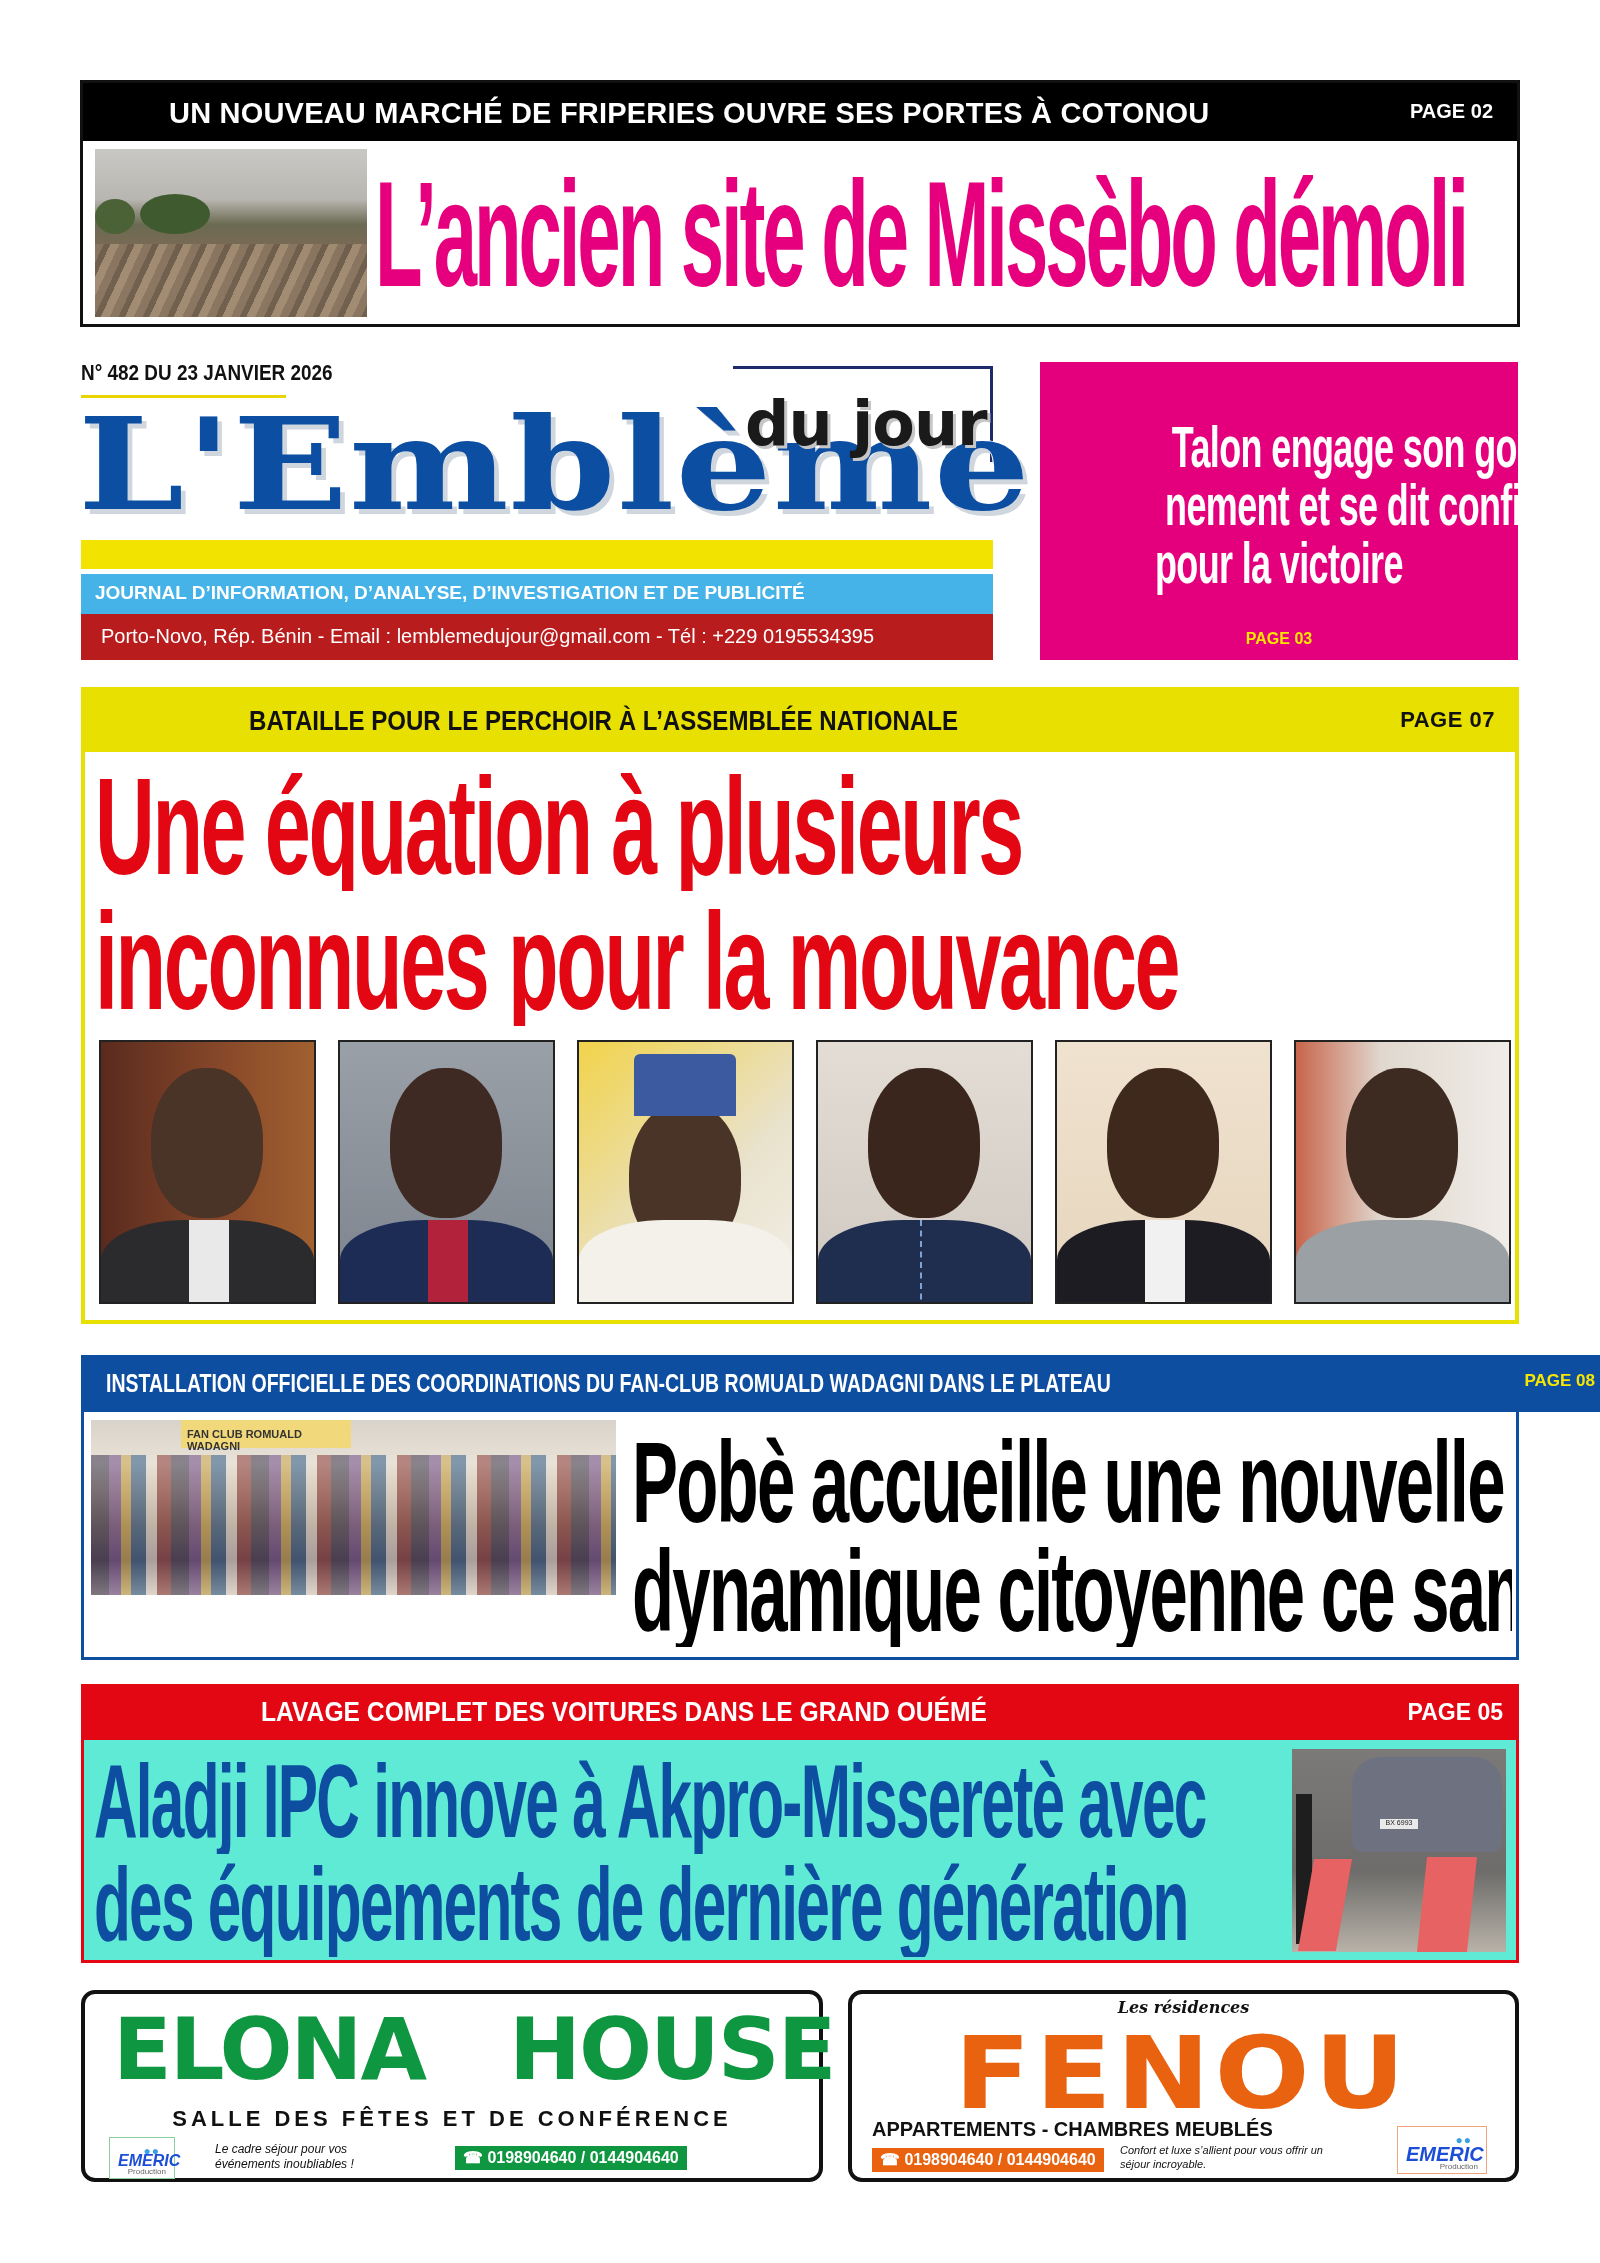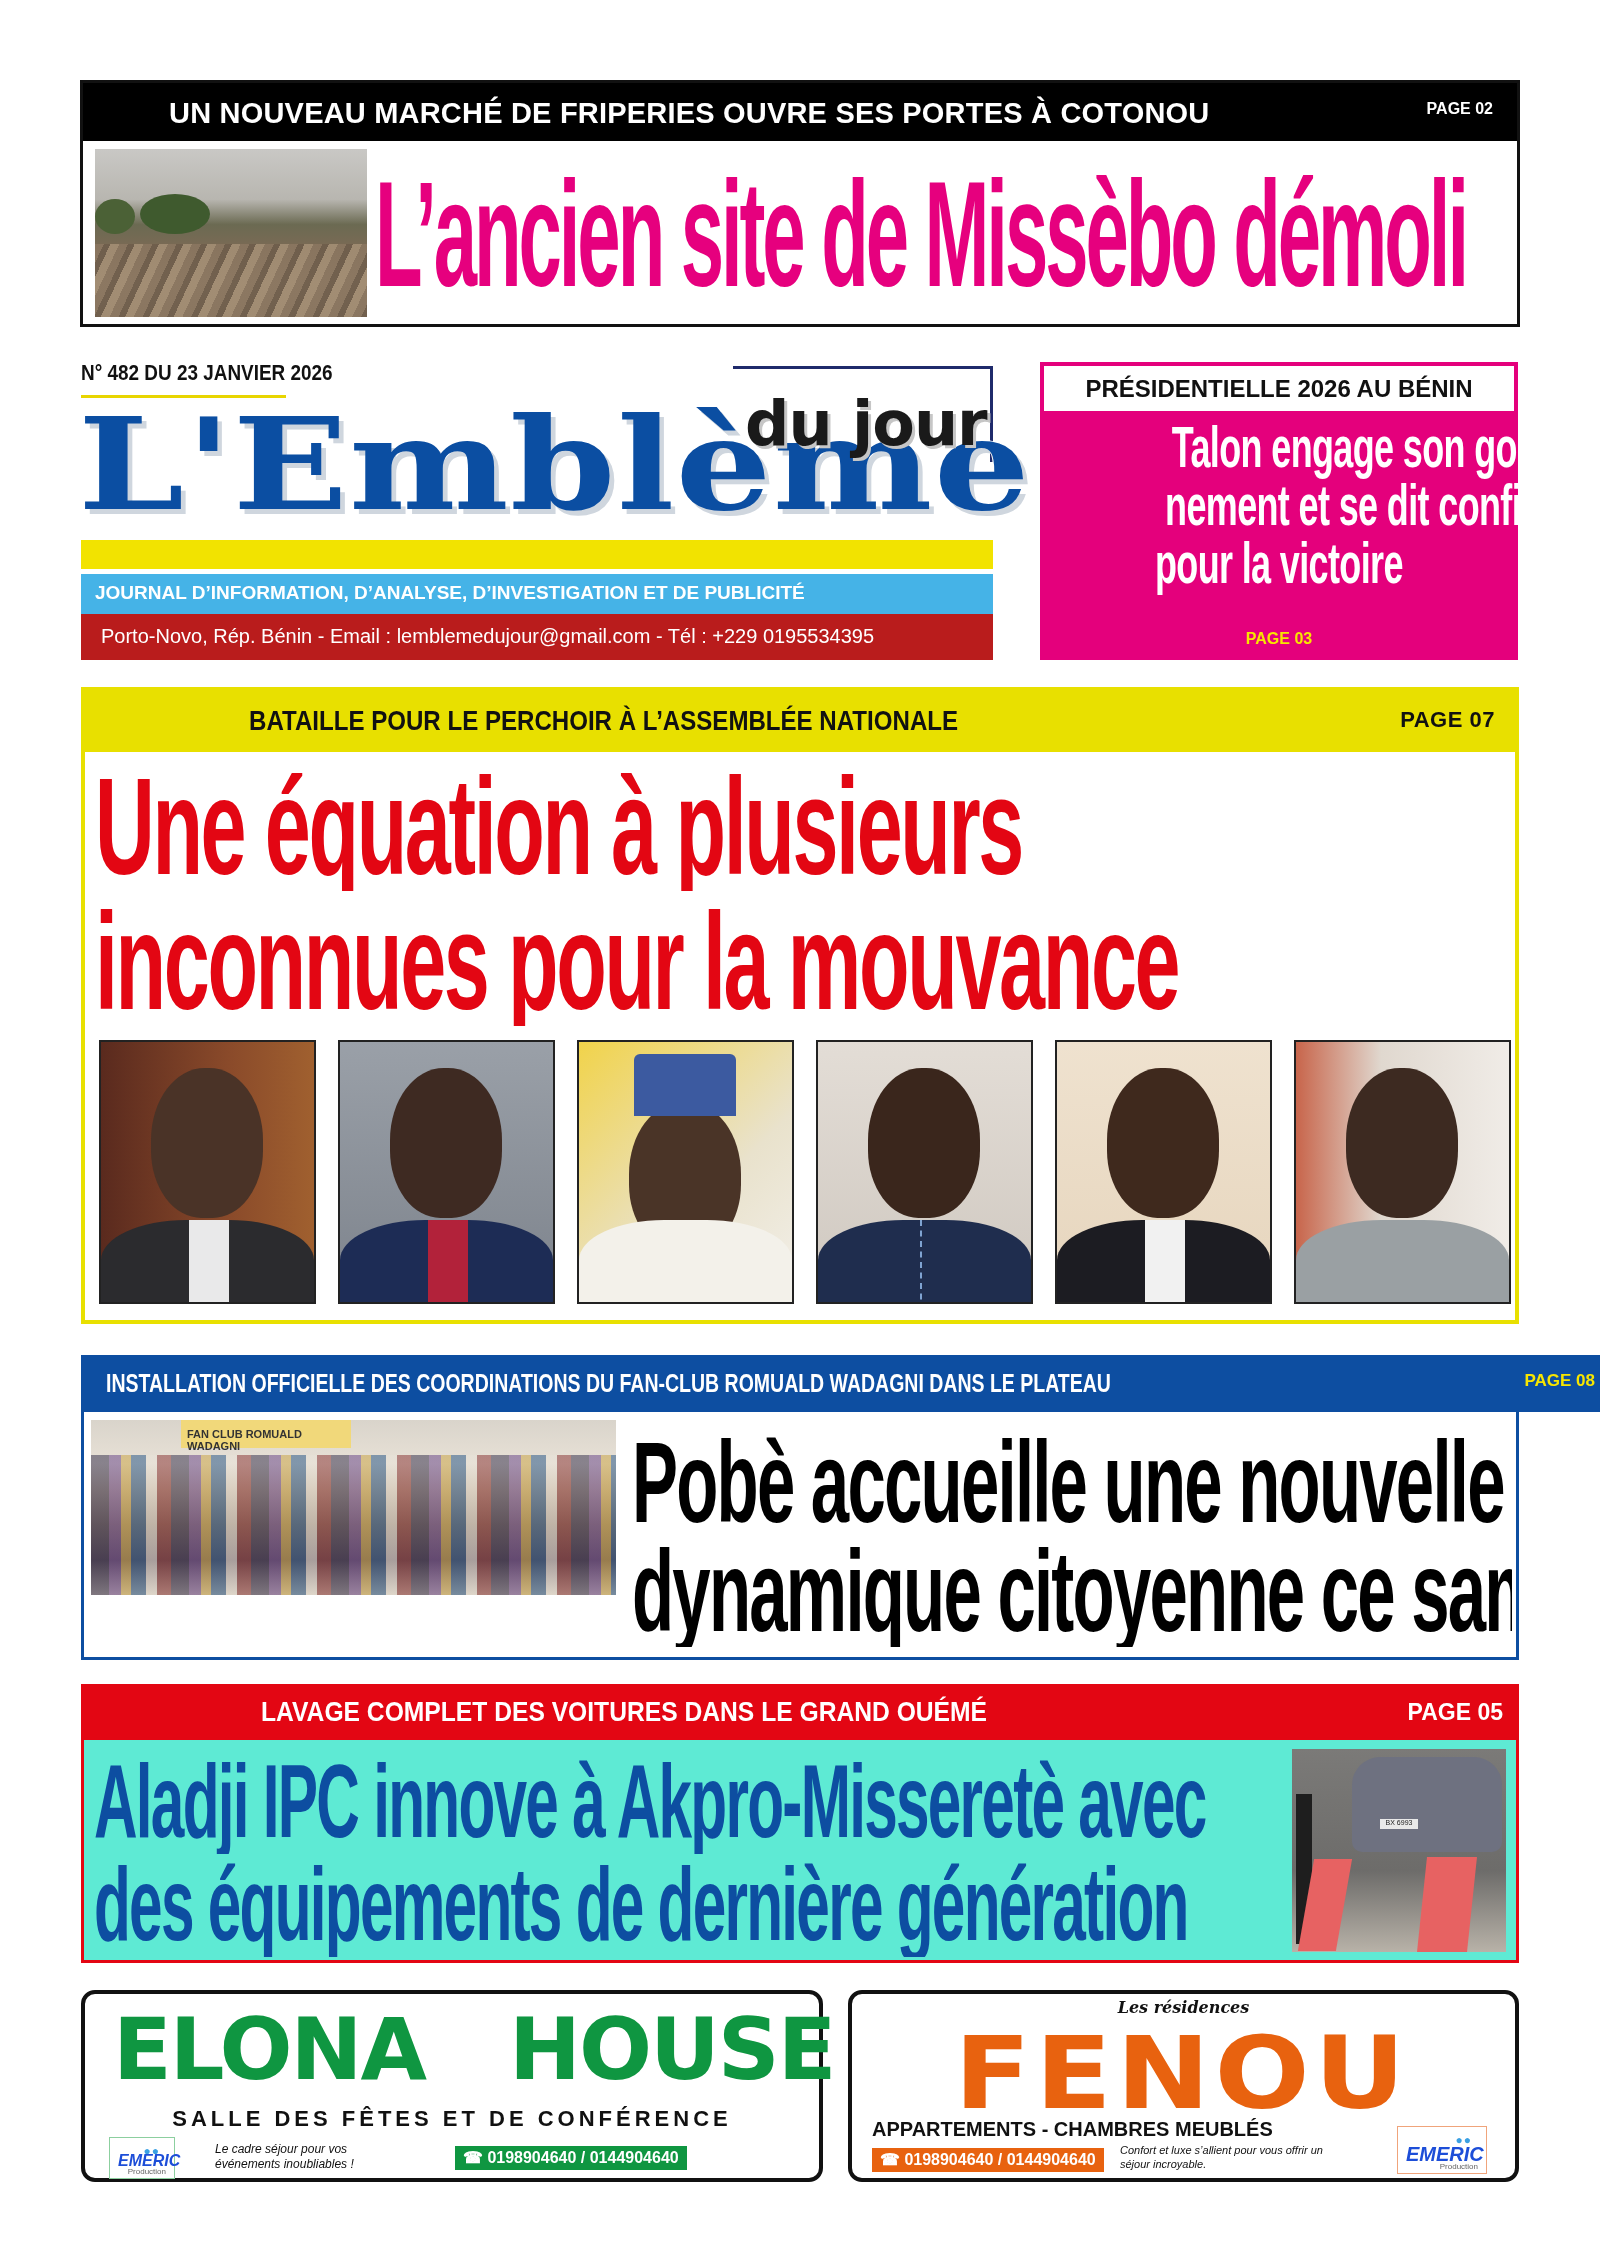--- a/index.html
+++ b/index.html
@@ -7,21 +7,21 @@
   body { position: relative; font-family: "Liberation Sans", sans-serif; }
   .abs { position: absolute; }
 
   
   .cond { font-family: "Liberation Sans", sans-serif; font-weight: 700; transform-origin: left top; white-space: nowrap; display: inline-block; }
 
   
   #top-box { left: 80px; top: 80px; width: 1440px; height: 247px; border: 3px solid #111; background:#fff; }
   #top-bar { left: 0; top: 0; width: 100%; height: 58px; background: #000; }
   #top-kicker { left: 86px; top: 14px; color:#fff; font-size: 29px; font-weight: 700; letter-spacing: 0.2px; }
-  #top-page { right: 24px; top: 17px; color:#fff; font-size: 16px; font-weight: 700; }
+  #top-page { right: 24px; top: 17px; color:#fff; font-size: 20px; font-weight: 700; }
   #top-photo { left: 12px; top: 66px; width: 272px; height: 168px; background: linear-gradient(180deg,#c9c8c5 0%,#b8b6b0 30%,#6b6a52 45%,#7c6a55 60%,#9a8670 80%,#8d7a66 100%); overflow:hidden; }
   #top-photo .tree { position:absolute; left:45px; top:45px; width:70px; height:40px; border-radius:50%; background:#3f5a2e; }
   #top-photo .tree2 { position:absolute; left:0px; top:50px; width:40px; height:35px; border-radius:50%; background:#4b6136; }
   #top-photo .debris { position:absolute; left:0; top:95px; width:100%; height:73px; background: repeating-linear-gradient(115deg,#8a7660 0 8px,#6e5d4b 8px 14px,#a38e74 14px 22px); opacity:.9; }
   #top-headline-wrap { left: 292px; top: 64px; width: 1138px; height: 175px; overflow: hidden; }
   #top-headline { color: #e6007e; font-size: 150px; line-height: 175px; letter-spacing: -6px; transform: scaleX(0.52); }
 
   
   #issue { left: 81px; top: 360px; font-size: 22px; font-weight: 700; color:#111; transform: scaleX(0.86); transform-origin:left top; white-space:nowrap; }
   #issue-rule { left: 81px; top: 395px; width: 205px; height: 3px; background:#e8d500; }
@@ -132,23 +132,20 @@
 <div id="mast-logo" class="abs">L'Emblème</div>
 <div id="mast-dujour" class="abs">du jour</div>
 <div id="mast-blue" class="abs">
   <span id="mast-tagline" class="abs">JOURNAL D’INFORMATION, D’ANALYSE, D’INVESTIGATION ET DE PUBLICITÉ</span>
 </div>
 <div id="mast-black" class="abs">
   <span id="mast-contact" class="abs">Porto-Novo, Rép. Bénin - Email : lemblemedujour@gmail.com - Tél : +229 0195534395</span>
 </div>
 
 <div id="pink-box" class="abs">
-  <div id="pink-label" class="abs">
-    <span>PRÉSIDENTIELLE 2026 AU BÉNIN</span>
-  </div>
   <div id="pink-headline" class="abs">
     <span class="line"><span>Talon engage son gouver-</span></span>
     <span class="line"><span>nement et se dit confiant</span></span>
     <span class="line"><span>pour la victoire</span></span>
   </div>
   <div id="pink-page" class="abs">PAGE 03</div>
 </div>
 
 <div id="yel-box" class="abs">
   <div id="yel-bar" class="abs">

